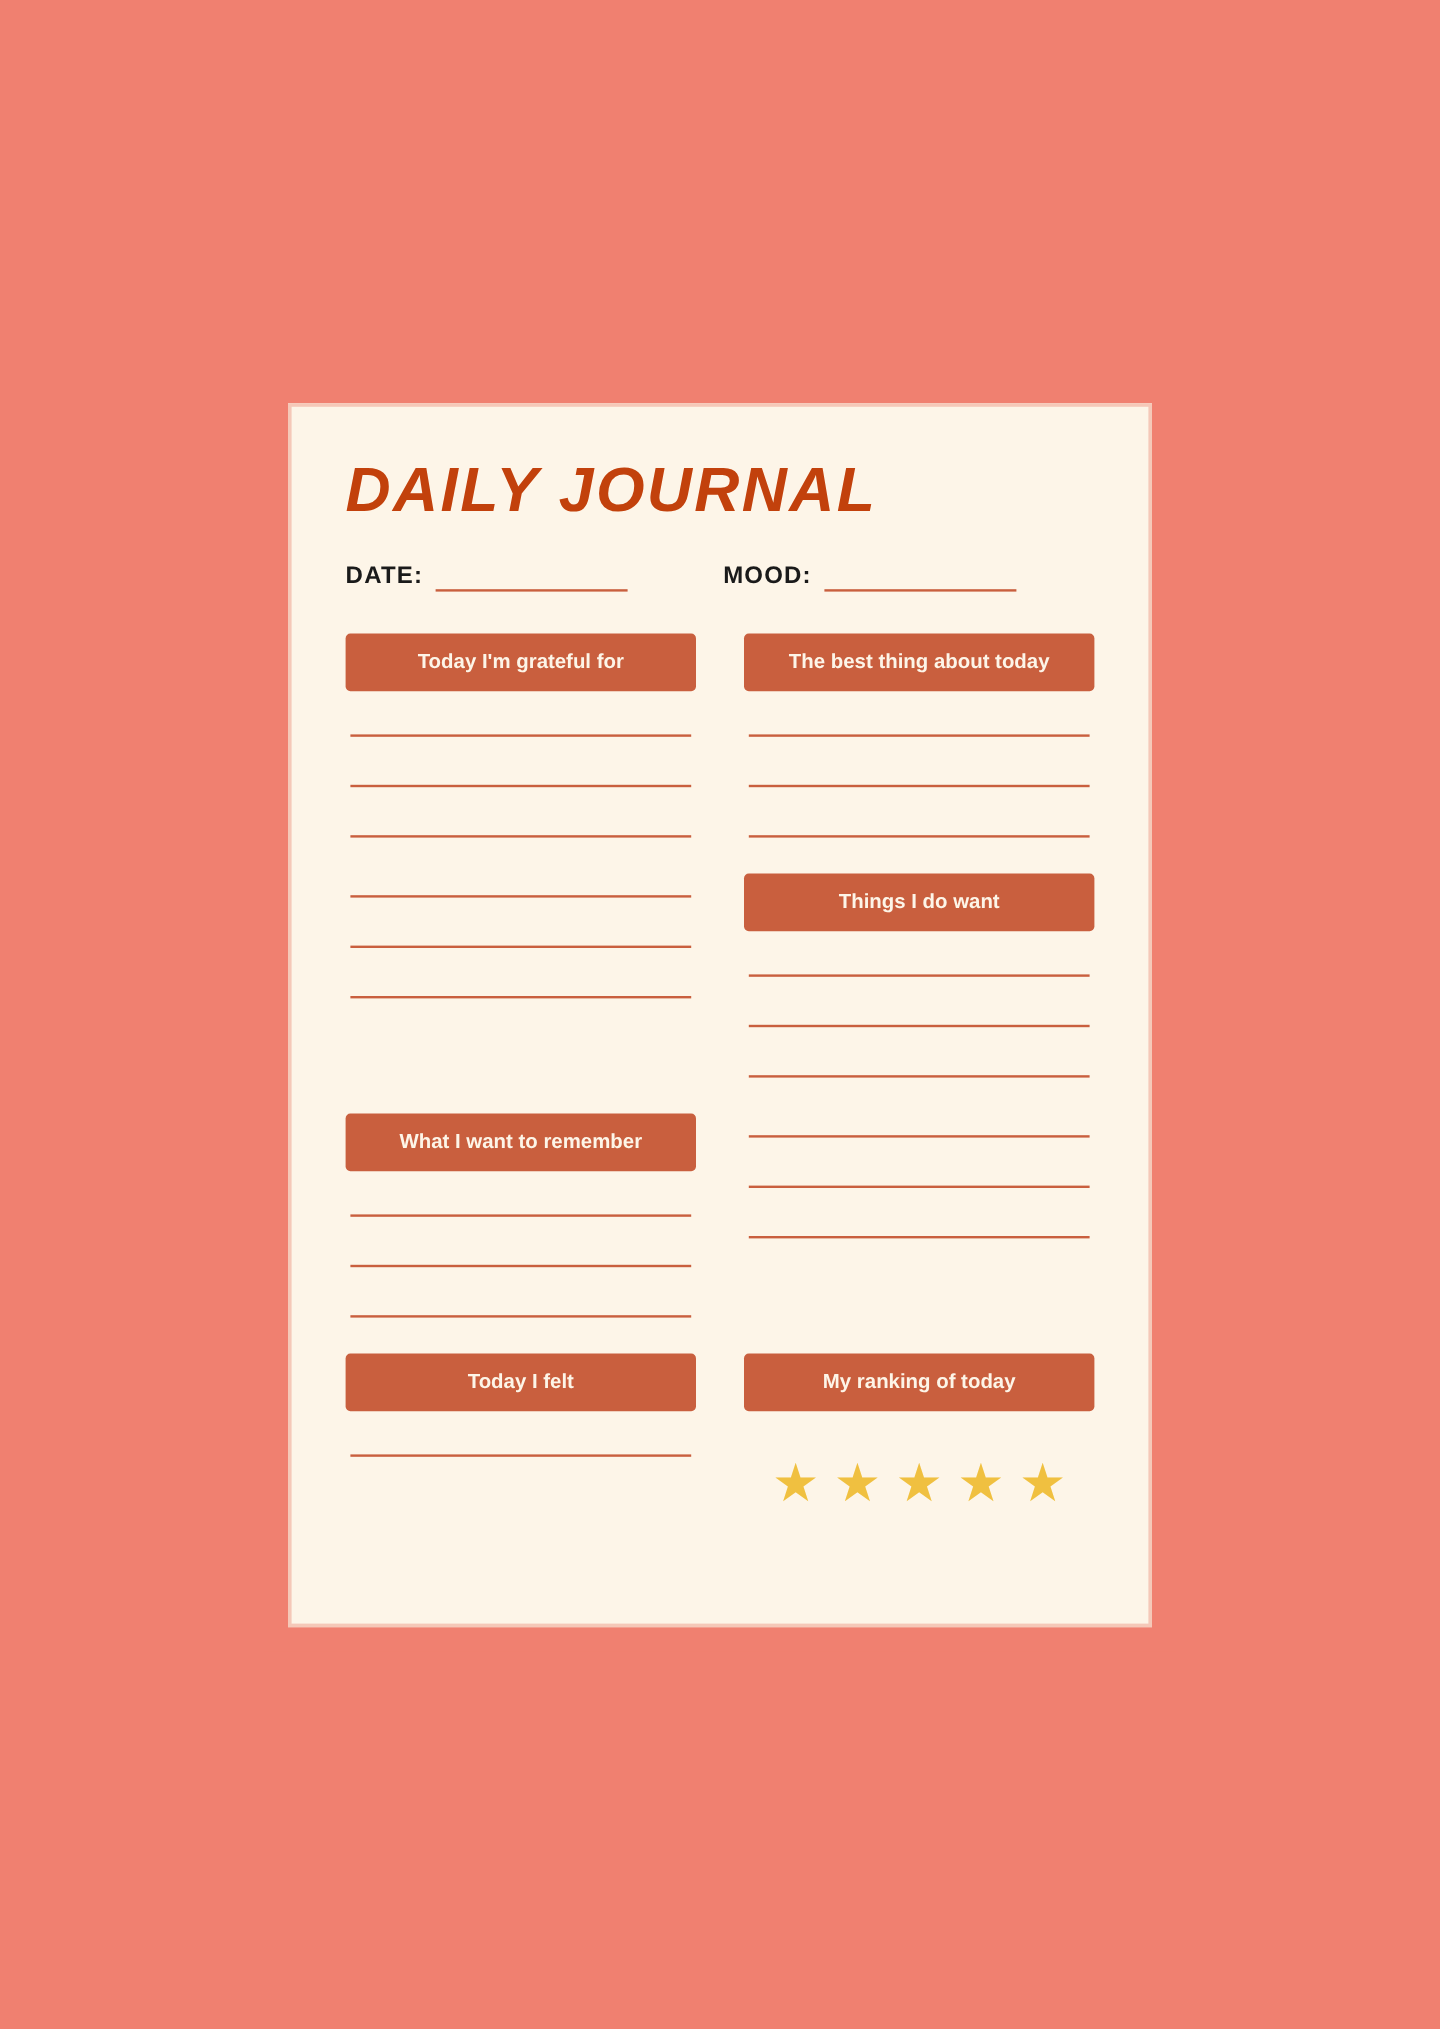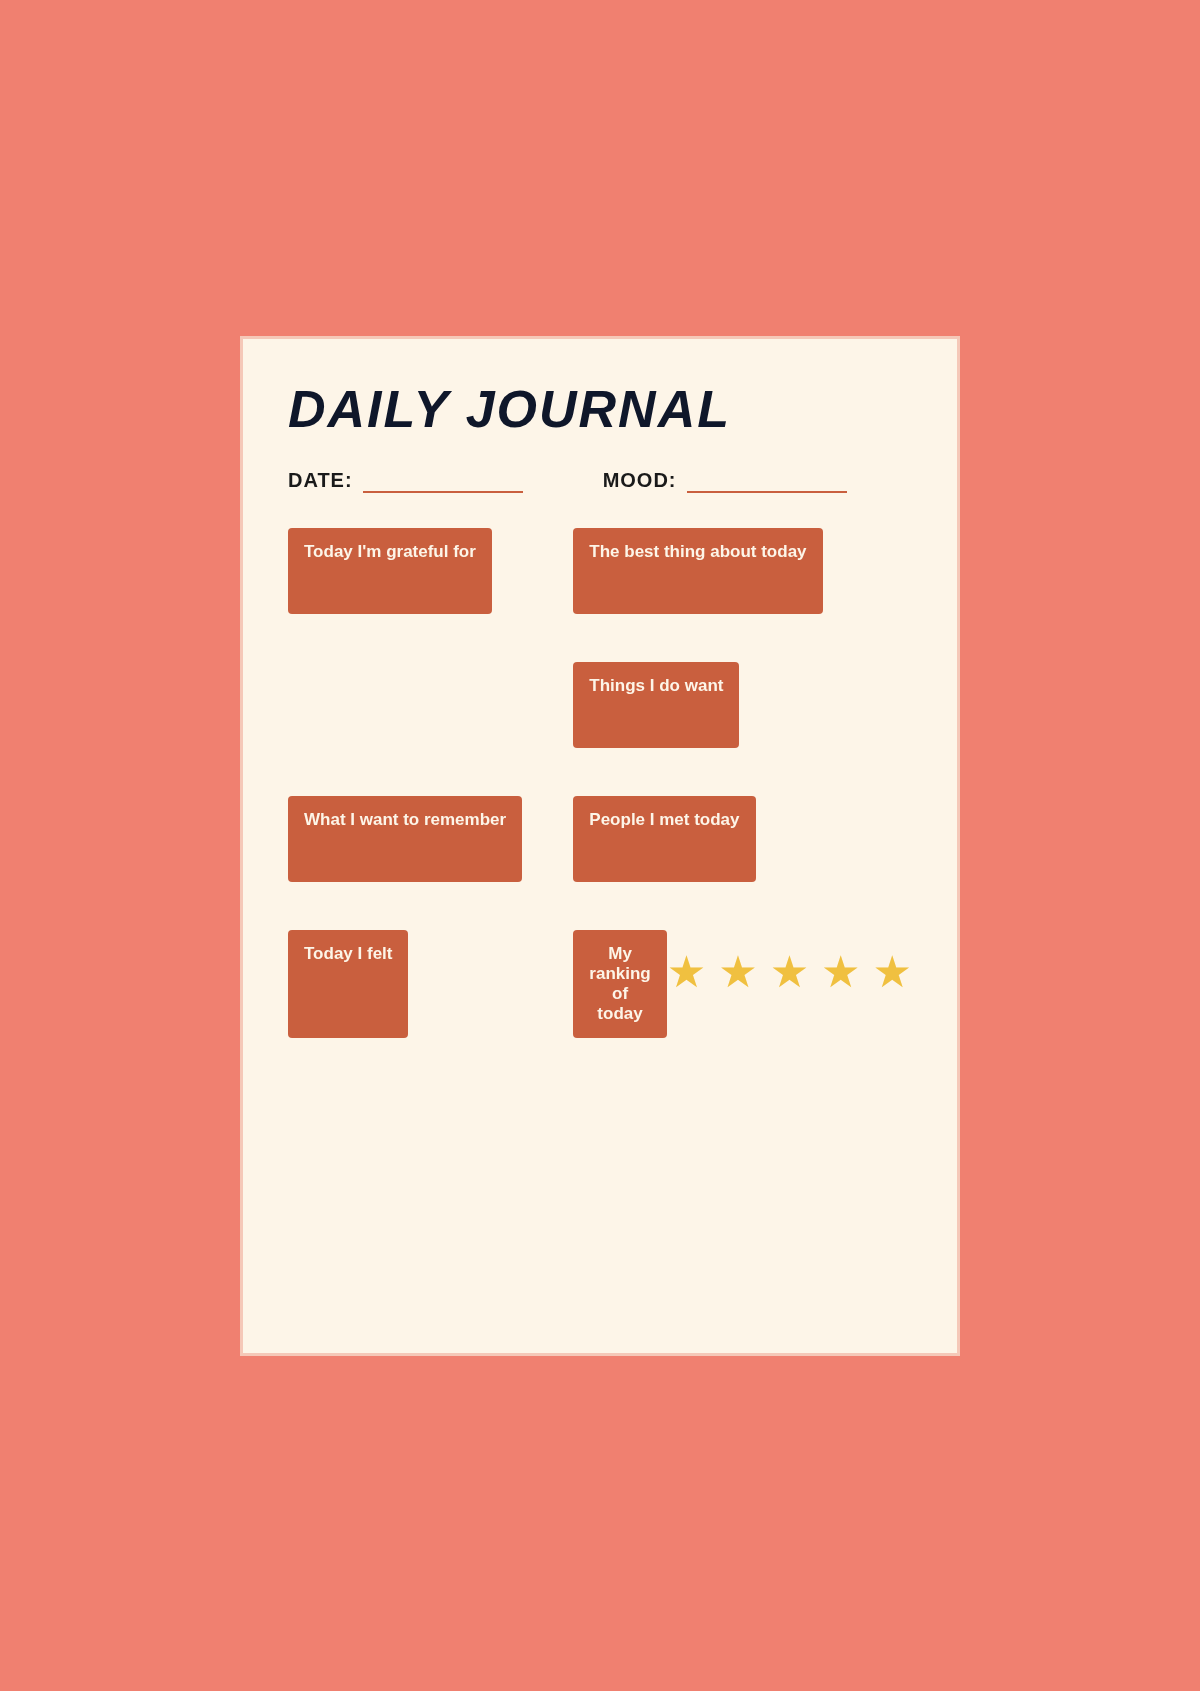--- a/index.html
+++ b/index.html
@@ -24,21 +24,21 @@
       background-color: #fdf5e8;
       border: 3px solid #f5c8b8;
       padding: 40px 45px 40px 45px;
       width: 100%;
       min-height: 1020px;
     }
 
     .title {
       font-size: 52px;
       font-weight: 900;
-      color: #0f172a;
+      color: #c2410c;
       font-family: 'Arial Black', Arial, sans-serif;
       letter-spacing: 2px;
       margin-bottom: 30px;
       text-transform: uppercase;
       font-style: italic;
     }
 
     .date-mood-row {
       display: flex;
       align-items: flex-end;
@@ -66,21 +66,21 @@
     }
 
     .sections-grid {
       display: grid;
       grid-template-columns: 1fr 1fr;
       gap: 30px 40px;
     }
 
     .section {
       display: flex;
-      flex-direction: row;
+      flex-direction: column;
       gap: 0;
     }
 
     .section-header {
       background-color: #c95f3e;
       color: #fdf5e8;
       text-align: center;
       padding: 14px 16px;
       font-size: 17px;
       font-weight: 600;
@@ -172,21 +172,20 @@
       <div class="section">
         <div class="section-header">What I want to remember</div>
         <div class="write-lines">
           <div class="write-line"></div>
           <div class="write-line"></div>
           <div class="write-line"></div>
         </div>
       </div>
 
       <div class="section">
-        <div class="section-header">People I met today</div>
         <div class="write-lines">
           <div class="write-line"></div>
           <div class="write-line"></div>
           <div class="write-line"></div>
         </div>
       </div>
 
       <div class="section">
         <div class="section-header">Today I felt</div>
         <div class="write-lines">

